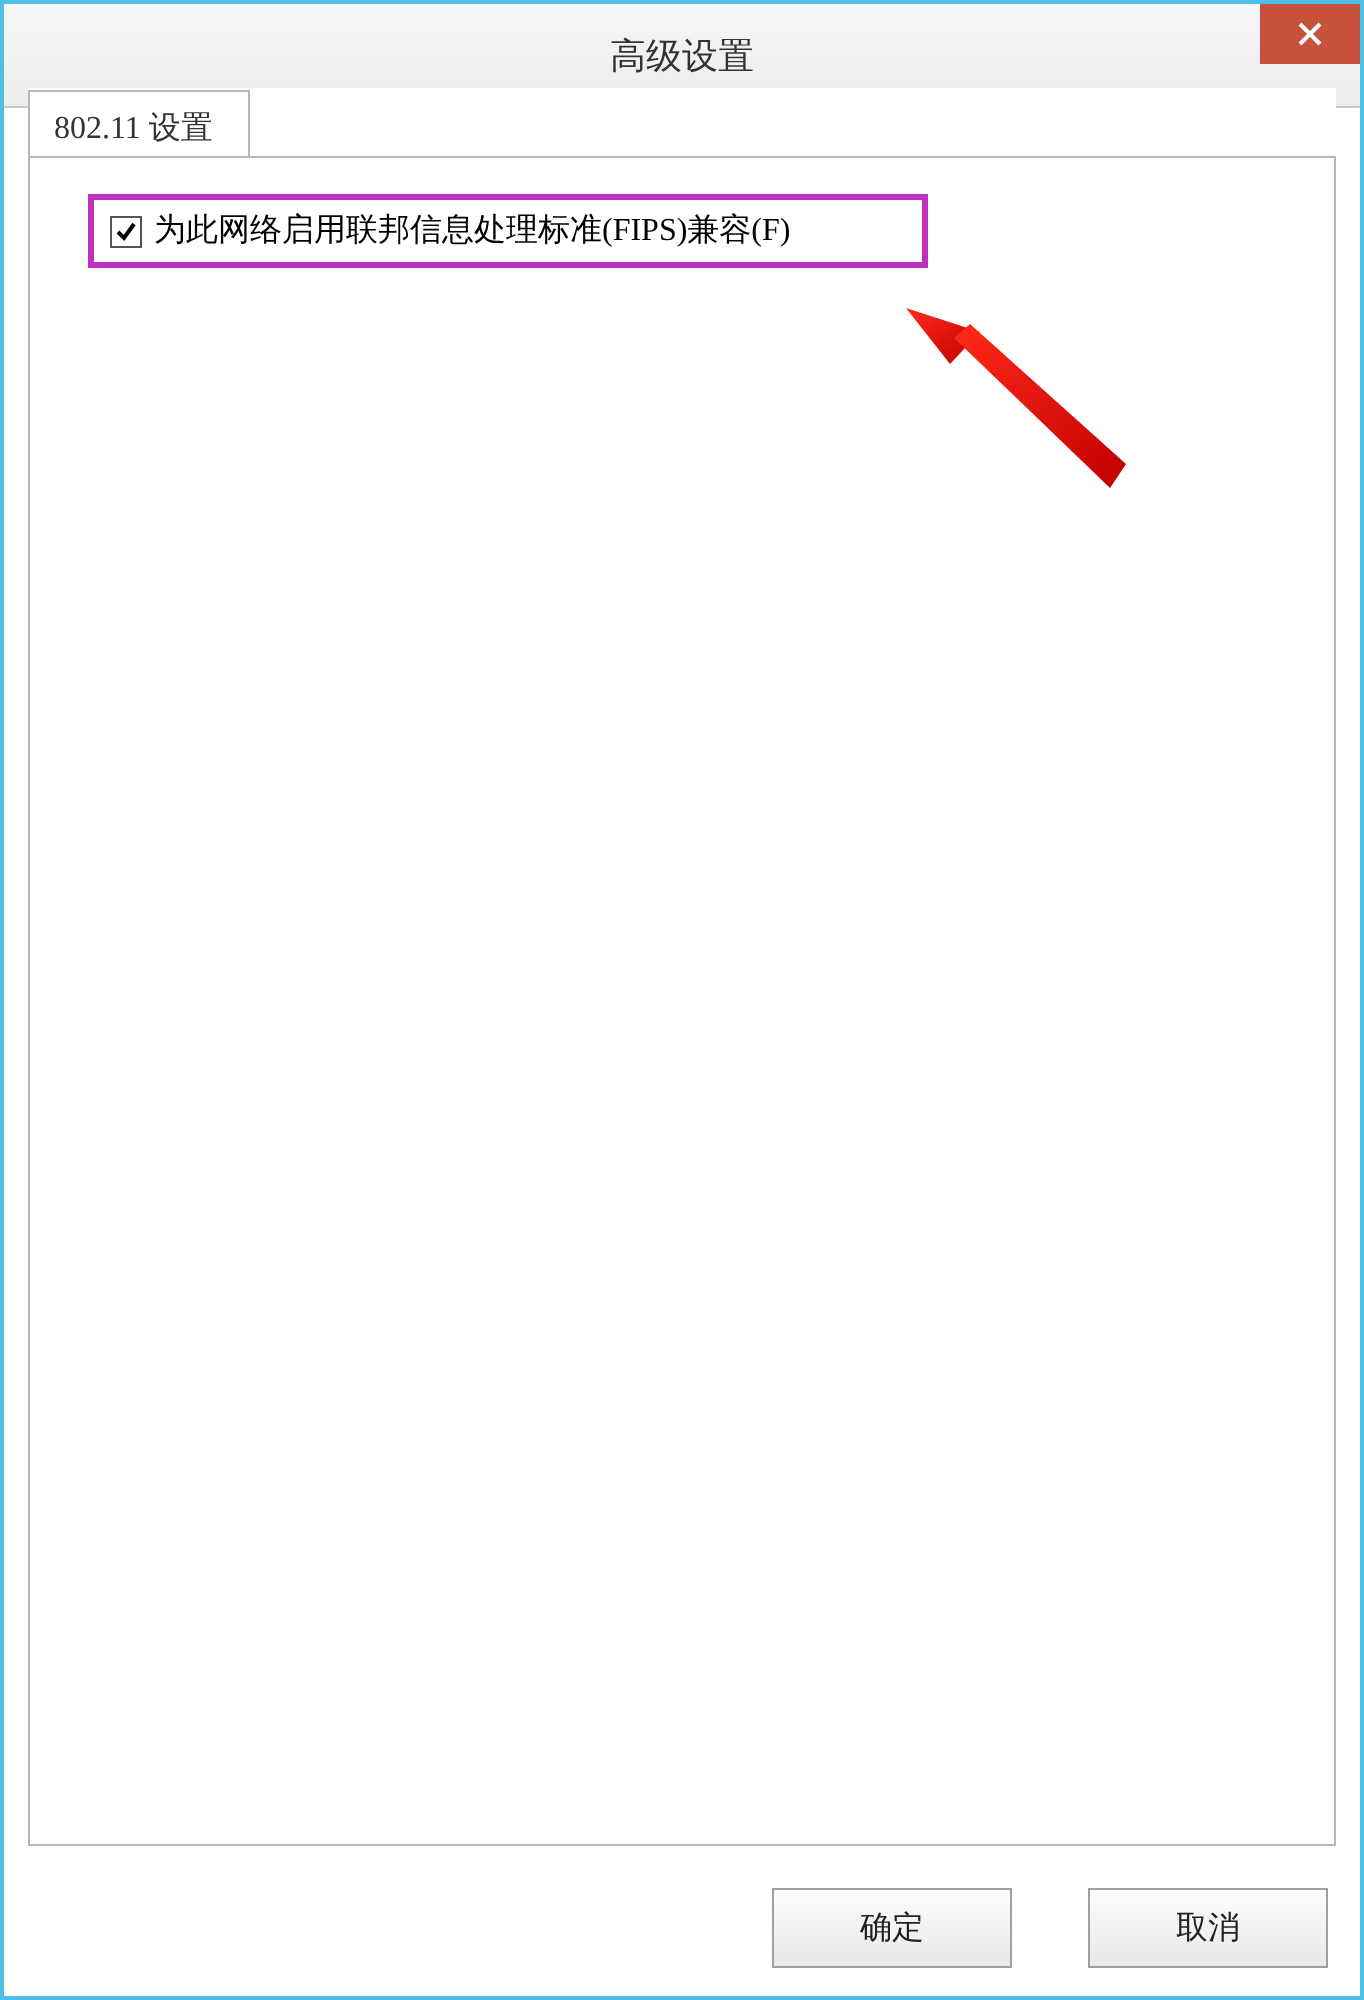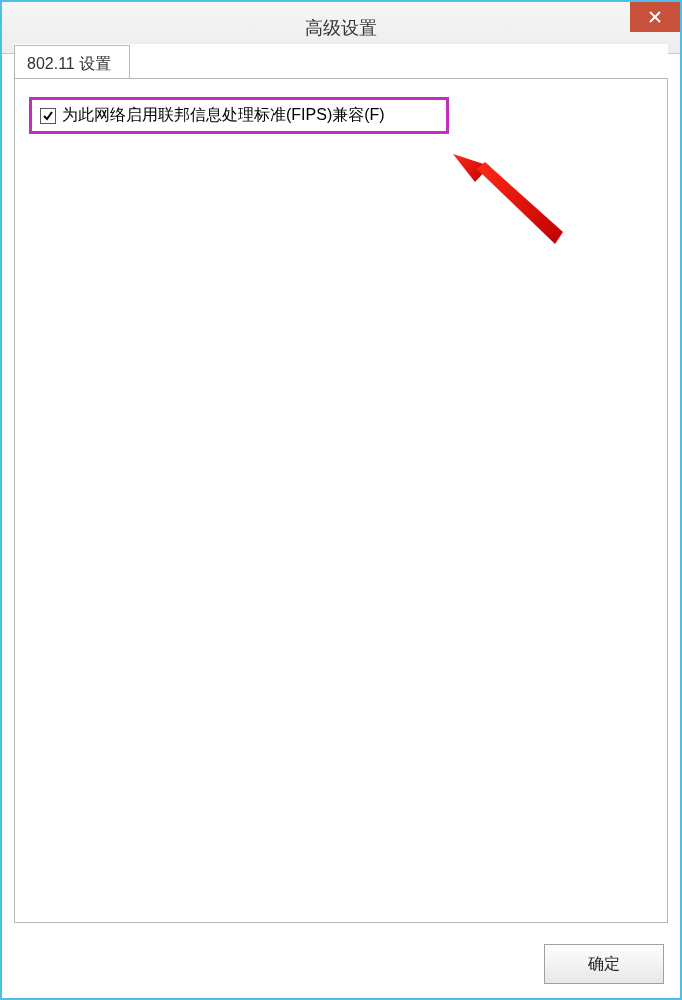--- a/index.html
+++ b/index.html
@@ -56,20 +56,21 @@
       top: 42px;
       left: 12px;
       right: 12px;
       bottom: 75px;
       background: #fff;
     }
     .tab-container {
       position: relative;
       width: 100%;
       height: 100%;
+      font-family: Liberation Serif, serif;
     }
     .tab-header {
       height: 34px;
     }
     .tab {
       display: inline-block;
       padding: 8px 18px 8px 12px;
       border: 1px solid #b7b7b7;
       border-bottom: 1px solid #fff;
       background: #fff;
@@ -86,20 +87,21 @@
       padding: 18px 14px;
       position: relative;
     }
     .highlight-box {
       border: 3px solid #c030c0;
       padding: 5px 8px;
       display: inline-flex;
       align-items: center;
       gap: 6px;
       width: 420px;
+      margin-left: 15px;
     }
     .checkbox {
       width: 16px;
       height: 16px;
       border: 1.5px solid #555;
       display: inline-flex;
       align-items: center;
       justify-content: center;
       background: #fff;
       cursor: pointer;
@@ -187,15 +189,18 @@
         </svg>
 
       </div>
     </div>
   </div>
 
   <div class="button-row">
     <div class="btn">
       <span>确定</span>
     </div>
+    <div class="btn">
+      <span>取消</span>
+    </div>
   </div>
 
 </div>
 
 </body></html>

